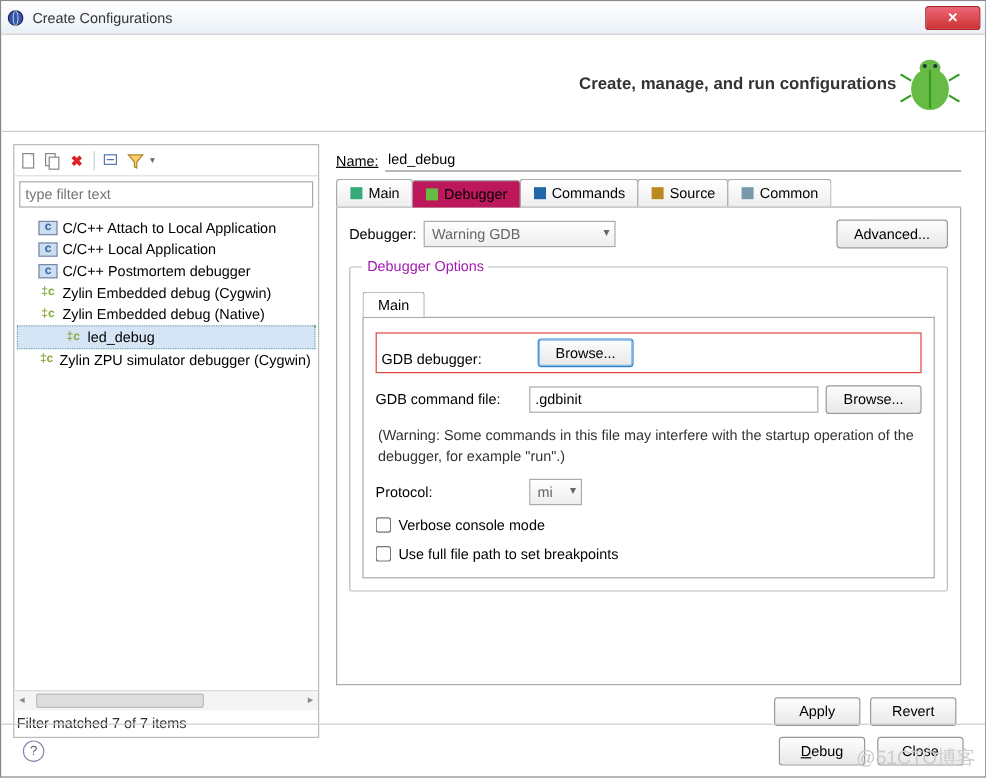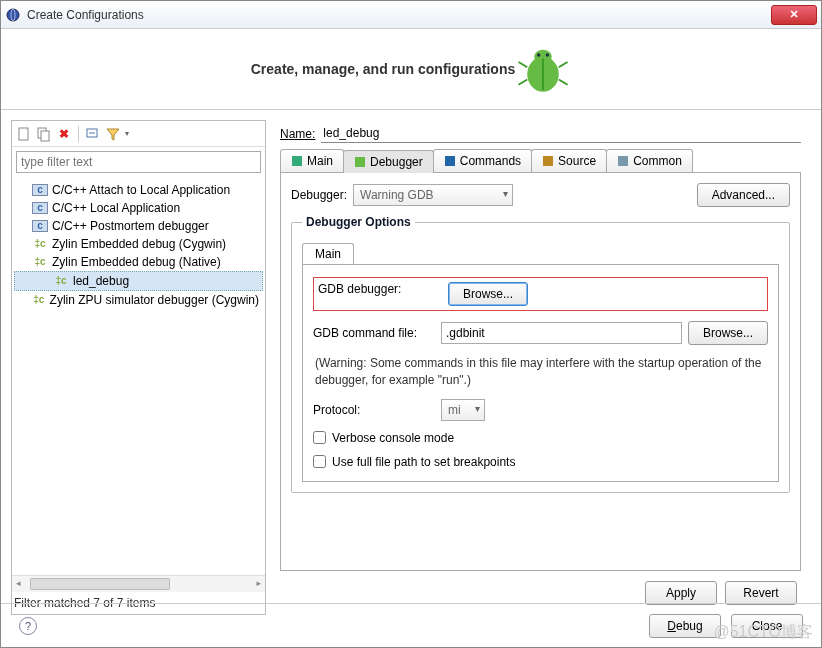--- a/index.html
+++ b/index.html
@@ -1,21 +1,21 @@
 <!DOCTYPE html>
 <html><head>
 <meta charset="utf-8">
 <style>
 *{box-sizing:border-box;margin:0;padding:0;font-family:Tahoma,Segoe UI,sans-serif;font-size:12px;}
 body{background:#fff;width:822px;height:648px;border:1px solid #888;overflow:hidden;position:relative;}
 .titlebar{height:28px;background:linear-gradient(#fff,#eaf0f8);border-bottom:1px solid #ccc;display:flex;align-items:center;padding:0 4px;}
 .titlebar-icon{width:16px;height:16px;margin-right:6px;display:inline-block;}
 .titlebar-text{flex:1;color:#333;}
 .close-btn{width:46px;height:20px;background:linear-gradient(#e67,#c33);border:1px solid #a22;border-radius:3px;color:#fff;display:flex;align-items:center;justify-content:center;font-weight:bold;font-size:11px;}
-.header{padding:12px 33px;display:flex;align-items:center;justify-content:center;border-bottom:1px solid #ccc;}
+.header{padding:12px 18px;display:flex;align-items:center;justify-content:flex-end;border-bottom:1px solid #ccc;}
 .header-title{font-size:14px;font-weight:bold;color:#333;}
 .bug-icon{width:56px;height:56px;}
 .main{display:flex;height:515px;padding:10px;}
 .left-pane{width:255px;border:1px solid #bbb;display:flex;flex-direction:column;background:#fff;}
 .toolbar{height:26px;border-bottom:1px solid #ddd;display:flex;align-items:center;padding:0 4px;gap:4px;}
 .tb-icon{width:16px;height:16px;display:inline-flex;align-items:center;justify-content:center;cursor:pointer;}
 .tb-sep{width:1px;height:16px;background:#ccc;margin:0 2px;}
 .filter-input{margin:4px;padding:3px 4px;border:1px solid #aaa;width:calc(100% - 8px);}
 .tree{flex:1;overflow:auto;padding:4px 2px;}
 .tree-item{display:flex;align-items:center;padding:2px 4px 2px 18px;white-space:nowrap;cursor:pointer;}
@@ -26,34 +26,34 @@
 .z-icon{color:#8a4;font-weight:bold;}
 .scroll-stub{height:17px;border-top:1px solid #ddd;background:#f4f4f4;position:relative;}
 .scroll-thumb{position:absolute;left:18px;top:2px;width:140px;height:12px;background:#ddd;border:1px solid #bbb;border-radius:2px;}
 .filter-status{padding:4px 2px;color:#333;}
 .right-pane{flex:1;padding:4px 10px 10px 14px;display:flex;flex-direction:column;}
 .name-row{display:flex;align-items:center;gap:6px;margin-bottom:6px;}
 .name-row label{text-decoration:underline;}
 .name-input{flex:1;border:none;border-bottom:1px solid #888;padding:2px;}
 .tabs{display:flex;border-bottom:1px solid #aaa;}
 .tab{padding:4px 10px;border:1px solid #aaa;border-bottom:none;background:linear-gradient(#fff,#eee);margin-right:-1px;display:flex;align-items:center;gap:4px;cursor:pointer;border-radius:3px 3px 0 0;}
-.tab.active{background:#e5e5e5;position:relative;top:1px;}
+.tab.active{background:#be185d;position:relative;top:1px;}
 .tab-icon{width:12px;height:12px;display:inline-block;}
 .tab-content{border:1px solid #aaa;border-top:none;padding:10px;flex:1;display:flex;flex-direction:column;gap:8px;}
 .row{display:flex;align-items:center;gap:6px;}
 .combo{border:1px solid #aaa;padding:3px 18px 3px 6px;background:linear-gradient(#fff,#eee);position:relative;min-width:120px;color:#666;}
 .combo:after{content:'▾';position:absolute;right:4px;top:3px;color:#666;font-size:10px;}
 .btn{padding:4px 14px;border:1px solid #999;background:linear-gradient(#fdfdfd,#e8e8e8);border-radius:3px;cursor:pointer;min-width:72px;text-align:center;}
 .btn.focus{border:1px solid #3a87cf;box-shadow:0 0 0 1px #7fb8e8 inset;}
 .fieldset{border:1px solid #bbb;padding:10px;border-radius:2px;}
-.fieldset>legend{padding:0 4px;color:#0f172a;font-weight:bold;}
+.fieldset>legend{padding:0 4px;color:#a21caf;}
 .inner-tabs{display:flex;margin-top:4px;}
 .inner-tab{padding:3px 12px;border:1px solid #aaa;border-bottom:none;background:#fff;font-size:12px;border-radius:3px 3px 0 0;}
 .inner-content{border:1px solid #aaa;padding:12px 10px;display:flex;flex-direction:column;gap:10px;}
-.highlight-row{border:1px solid #d44;padding:4px;display:flex;align-items:flex-start;gap:8px;}
+.highlight-row{border:1px solid #d44;padding:4px;display:flex;align-items:flex-end;gap:8px;}
 .text-input{flex:1;border:1px solid #aaa;padding:3px 4px;}
 .lbl{min-width:122px;}
 .warn{color:#333;padding:0 2px;line-height:1.4;}
 .chk{display:flex;align-items:flex-start;gap:6px;}
 .chk input{width:13px;height:13px;}
 .bottom-btns{display:flex;justify-content:flex-end;gap:8px;padding:10px 4px 0 0;}
 .footer{position:absolute;bottom:0;left:0;right:0;height:44px;border-top:1px solid #ccc;display:flex;align-items:center;padding:0 18px;}
 .help-icon{width:18px;height:18px;border:1px solid #88a;border-radius:50%;color:#557;display:flex;align-items:center;justify-content:center;font-size:11px;cursor:pointer;}
 .footer-btns{margin-left:auto;display:flex;gap:10px;}
 .watermark{position:absolute;right:8px;bottom:4px;color:#ccc;font-size:16px;margin-left:40px;}

